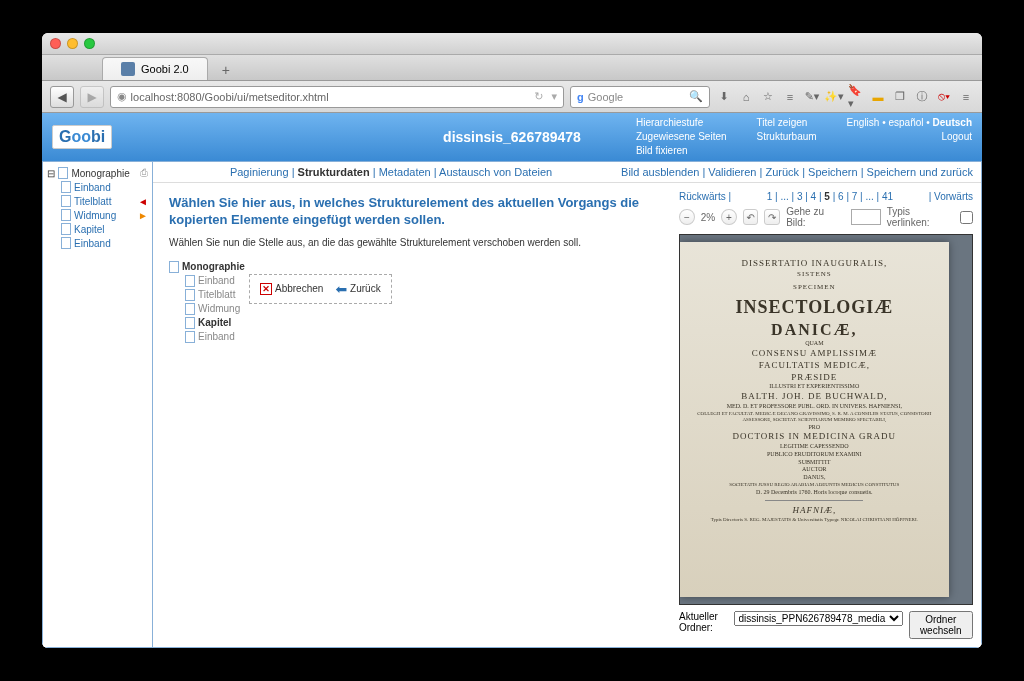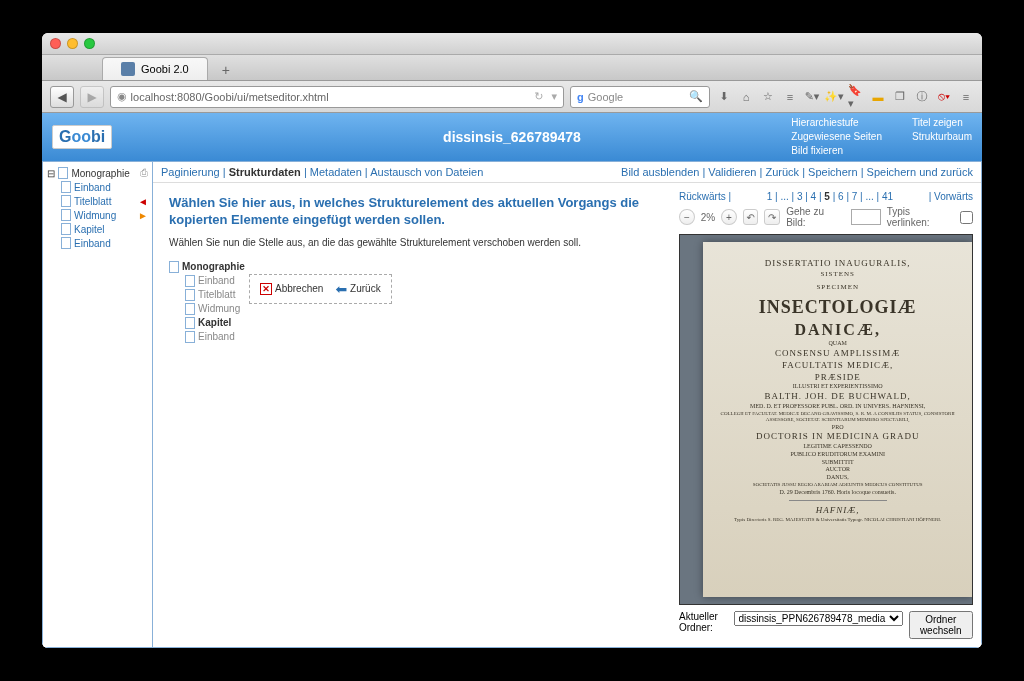--- a/index.html
+++ b/index.html
@@ -30,21 +30,21 @@
 .lang .active{font-weight:bold;}
 .main { flex: 1; display: flex; overflow: hidden; border: 1px solid #88b0d8;}
 .sidebar { width: 110px; background: #fff; border-right: 1px solid #88b0d8; padding: 4px; font-size: 10px; }
 .tree-item { display: flex; align-items: center; gap: 3px; padding: 1px 0; color: #2a6fb0; cursor:pointer;}
 .tree-item.root{color:#333;font-weight:normal;}
 .tree-indent{padding-left:14px;}
 .page-ico{width:10px;height:12px;background:#fff;border:1px solid #88b0d8;display:inline-block;}
 .flag-ico{color:#c00;font-size:10px;}
 .print-ico{color:#888;}
 .center { flex: 1; display: flex; flex-direction: column; padding: 0; overflow:hidden;}
-.tabrow { padding: 4px 8px; color: #2a6fb0; font-size: 11px; border-bottom:1px solid #ddd;}
+.tabrow { padding: 4px 8px; color: #2a6fb0; font-size: 11px; border-bottom:1px solid #ddd;text-align:center;}
 .tabrow .active { font-weight: bold; color:#333;}
 .tabrow-right{float:right;}
 .tabrow a{color:#2a6fb0;text-decoration:none;}
 .workarea{display:flex;flex:1;overflow:hidden;}
 .left-panel{flex:1;padding:12px 16px;}
 .heading { color: #2a6fb0; font-weight: bold; font-size: 13px; margin-bottom: 8px; line-height:1.3;}
 .subtext { font-size: 10px; color: #333; margin-bottom: 12px; }
 .struct-tree{font-size:10px;}
 .struct-tree .item{display:flex;align-items:center;gap:3px;padding:1px 0;}
 .struct-tree .bold{font-weight:bold;color:#333;}
@@ -53,21 +53,21 @@
 .action-box button{background:none;border:none;cursor:pointer;font-size:10px;display:flex;align-items:center;gap:3px;color:#333;}
 .x-ico{color:#c00;font-weight:bold;border:1px solid #c00;width:12px;height:12px;display:inline-flex;align-items:center;justify-content:center;font-size:9px;}
 .arrow-ico{color:#2a6fb0;font-size:14px;}
 .right-panel{width:310px;padding:8px;display:flex;flex-direction:column;}
 .pager{font-size:10px;color:#2a6fb0;display:flex;justify-content:space-between;margin-bottom:4px;align-items:center;}
 .pager a{color:#2a6fb0;text-decoration:none;}
 .pager .cur{font-weight:bold;color:#333;}
 .zoomrow{display:flex;align-items:center;gap:6px;font-size:10px;color:#666;margin-bottom:6px;}
 .zoom-ico{width:16px;height:16px;border:1px solid #ccc;border-radius:50%;display:inline-flex;align-items:center;justify-content:center;font-size:10px;background:linear-gradient(#fff,#eee);}
 .goto-input{width:30px;height:16px;border:1px solid #aaa;font-size:10px;}
-.doc-image{flex:1;background:#6a7580;border:1px solid #333;position:relative;overflow:hidden;display:flex;align-items:center;justify-content:flex-end;}
+.doc-image{flex:1;background:#6a7580;border:1px solid #333;position:relative;overflow:hidden;display:flex;align-items:center;justify-content:flex-start;}
 .page-scan{width:92%;height:96%;background:linear-gradient(#e8e4d8,#d8d0bc);padding:16px 12px;font-family:Georgia,serif;text-align:center;color:#3a3428;box-shadow:0 0 8px rgba(0,0,0,0.4);overflow:hidden;font-size:8px;line-height:1.3;}
 .page-scan .l1{font-size:9px;letter-spacing:1px;}
 .page-scan .l2{font-size:7px;letter-spacing:1px;margin-bottom:4px;}
 .page-scan .big{font-size:18px;font-weight:bold;letter-spacing:1px;}
 .page-scan .big2{font-size:16px;font-weight:bold;letter-spacing:2px;}
 .page-scan .med{font-size:9px;letter-spacing:1px;}
 .page-scan .sm{font-size:6px;}
 .page-scan .name{font-size:9px;letter-spacing:1px;}
 .folder-row{display:flex;align-items:flex-start;gap:6px;font-size:10px;margin-top:6px;}
 .folder-row select{font-size:10px;flex:1;}
@@ -125,20 +125,24 @@
       <div class="proc-title">dissinsis_626789478</div>
       <div class="bluebar-links">
         <div>
           <a>Hierarchiestufe</a><br>
           <a>Zugewiesene Seiten</a><br>
           <a>Bild fixieren</a>
         </div>
         <div>
           <a>Titel zeigen</a><br>
           <a>Strukturbaum</a>
+        </div>
+        <div class="lang">
+          <span>English • español • <span class="active">Deutsch</span></span><br>
+          <a>Logout</a>
         </div>
       </div>
     </div>
 
     <div class="main">
       <div class="sidebar">
         <div class="tree-item root">
           <span>⊟</span>
           <span class="page-ico"></span>
           <span>Monographie</span>

